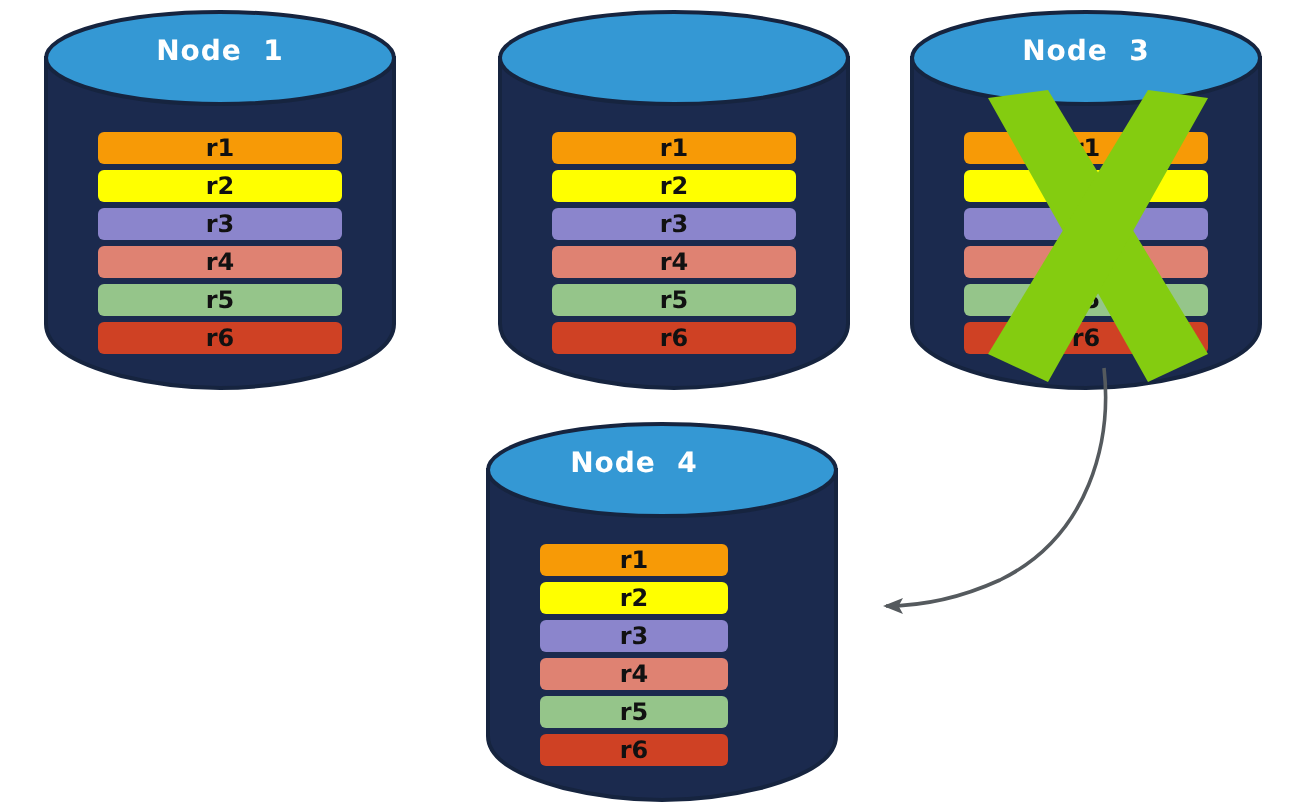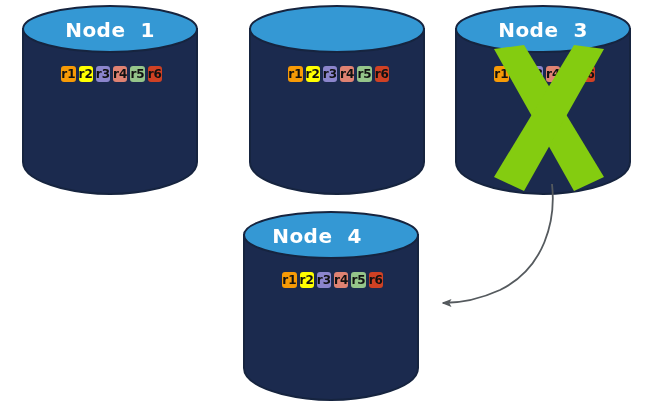--- a/index.html
+++ b/index.html
@@ -30,31 +30,31 @@
     top: 0;
     overflow: visible;
   }
   .node-title {
     position: absolute;
     left: 0;
     width: 100%;
     text-align: center;
     color: #ffffff;
     font-weight: bold;
-    font-size: 20px;
+    font-size: 14px;
     letter-spacing: 0.5px;
     white-space: pre;
     pointer-events: none;
   }
   .rows {
     position: absolute;
-    left: 12px;
+    left: 0;
     width: 100%;
     display: flex;
-    flex-direction: row;
+    flex-direction: column;
   }
   .row {
     position: relative;
     border-radius: 3px;
     box-sizing: border-box;
     display: flex;
     align-items: center;
     justify-content: center;
     color: #111111;
     font-weight: bold;

